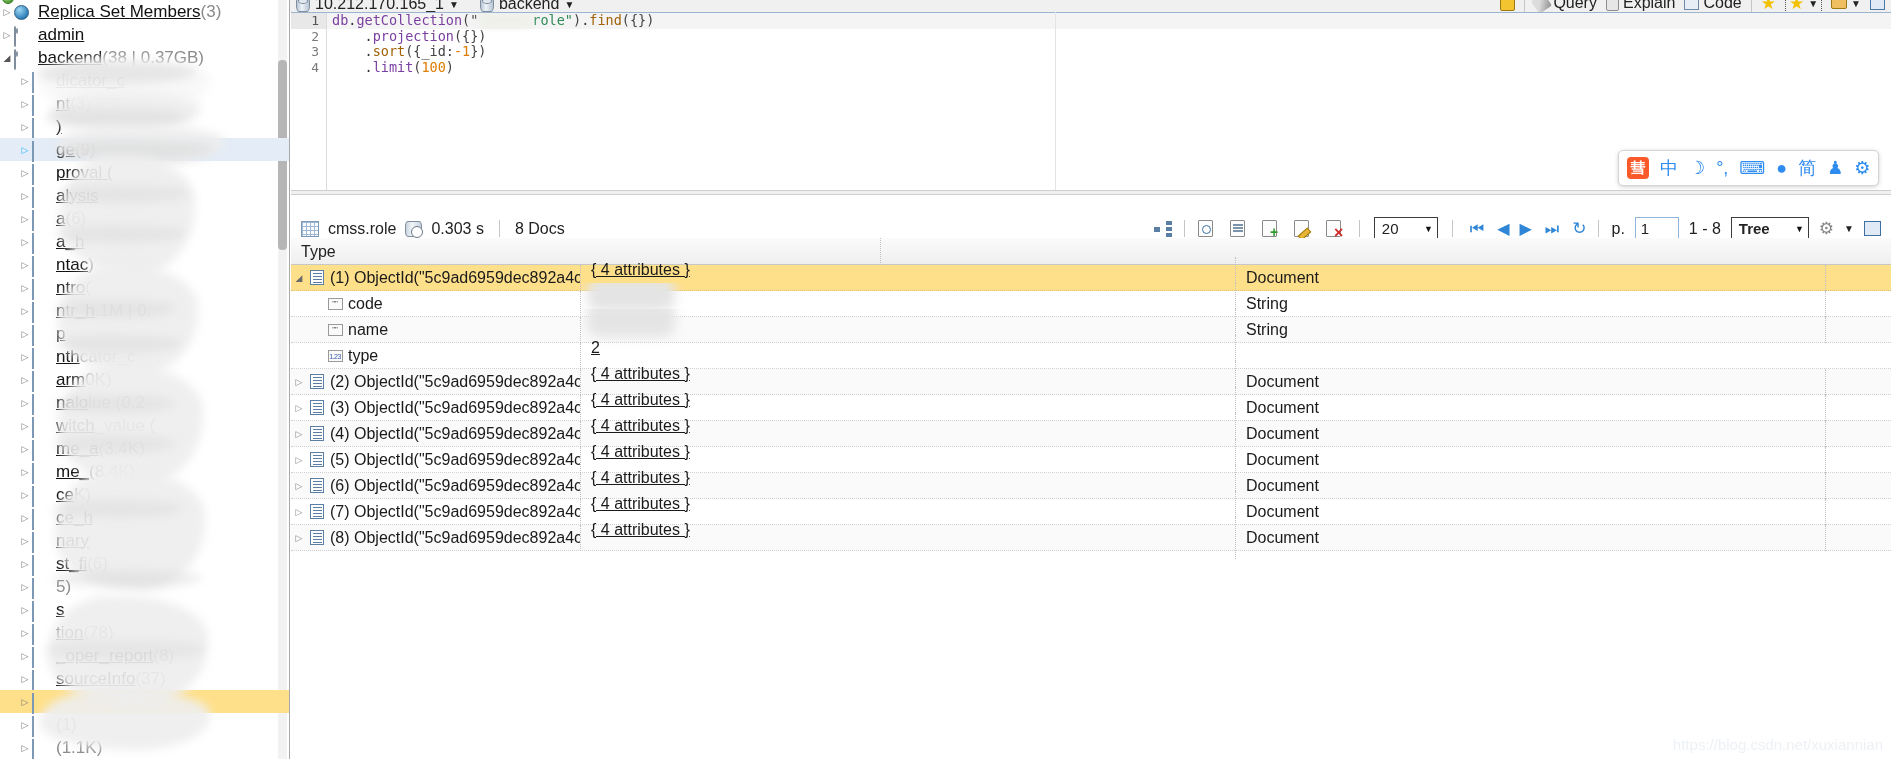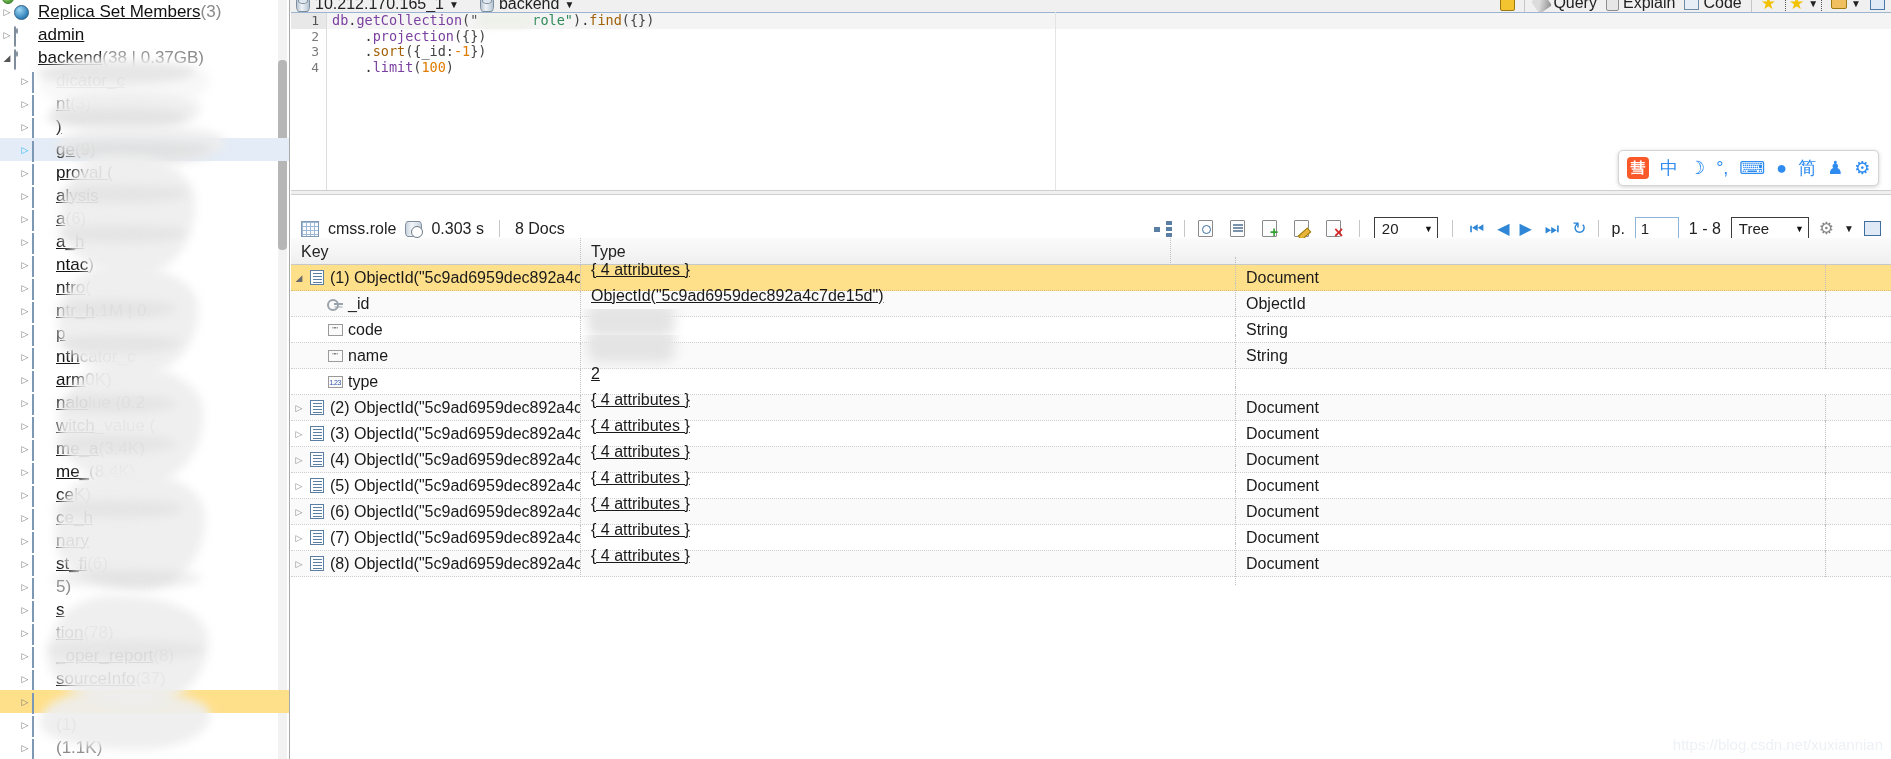--- a/index.html
+++ b/index.html
@@ -665,58 +665,46 @@
       <span class="sep-v" style="margin:0 4px;"></span>
       <span class="navbtn bar">⏮</span>
       <span class="navbtn">◀</span>
       <span class="navbtn">▶</span>
       <span class="navbtn bar">⏭</span>
       <span class="refresh">↻</span>
       <span class="sep-v" style="margin:0 2px;"></span>
       <span class="p-label">p.</span>
       <input class="p-input" value="1" style="">
       <span class="range-label">1 - 8</span>
-      <span class="combo" style="min-width:78px;">
+      <span class="combo" style="min-width:78px;font-weight:bold;">
         <span class="cv">Tree</span>
         <span class="ca">▼</span>
       </span>
       <span class="ic-gear">⚙</span>
       <span class="caret-down">▼</span>
       <span class="ic-pop2"></span>
     </div>
   </div>
 
   <div id="table">
     <div class="thead">
-      <div class="th k">Key</div>
       <div class="th t">Type</div>
     </div>
     <div id="tbody">
         <div class="trow hl">
           <div class="cell-k">
             <span class="rtw open" style="margin-left:0px">◢</span>
             <span class="rico">
               <span class="ic-docrow"></span>
             </span>
             <span class="k-text">(1) ObjectId("5c9ad6959dec892a4c7de15d")</span>
           </div>
           <div class="cell-v"><span>{ 4 attributes }</span></div>
           <div class="cell-t">Document</div>
         </div>
-        <div class="trow alt">
-          <div class="cell-k">
-            <span class="rtw" style="margin-left:18px"></span>
-            <span class="rico">
-              <span class="ic-key"></span>
-            </span>
-            <span class="k-text">_id</span>
-          </div>
-          <div class="cell-v"><span>ObjectId("5c9ad6959dec892a4c7de15d")</span></div>
-          <div class="cell-t">ObjectId</div>
-        </div>
         <div class="trow">
           <div class="cell-k">
             <span class="rtw" style="margin-left:18px"></span>
             <span class="rico">
               <span class="ic-str">""</span>
             </span>
             <span class="k-text">code</span>
           </div>
           <div class="cell-v">
             <span class="val-redact"></span>

